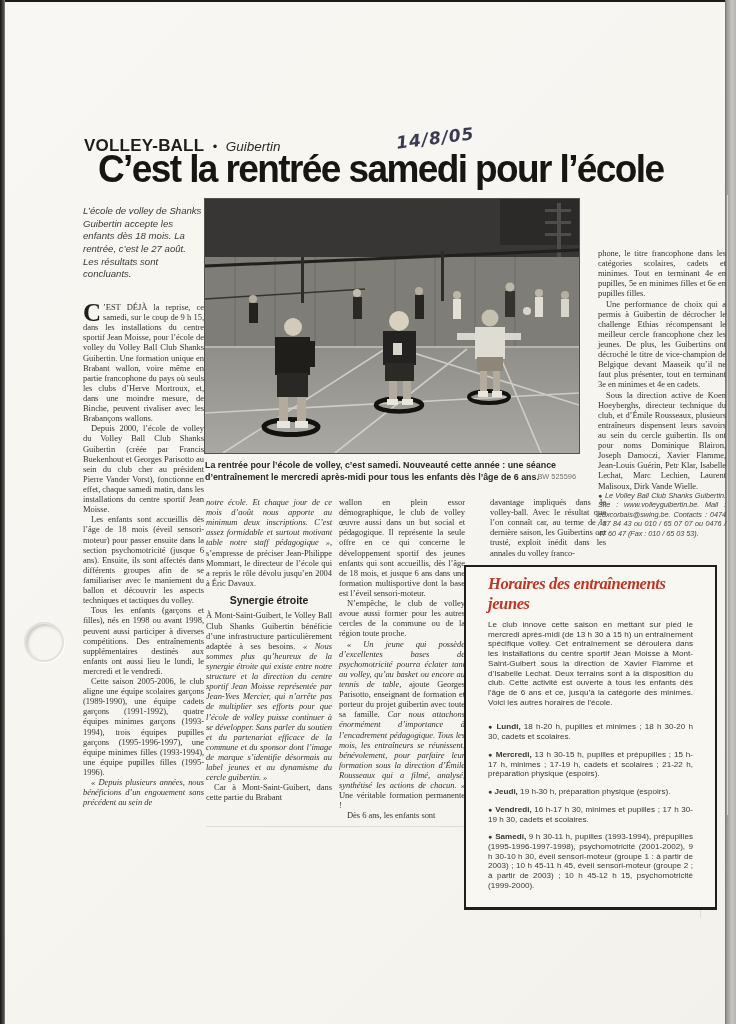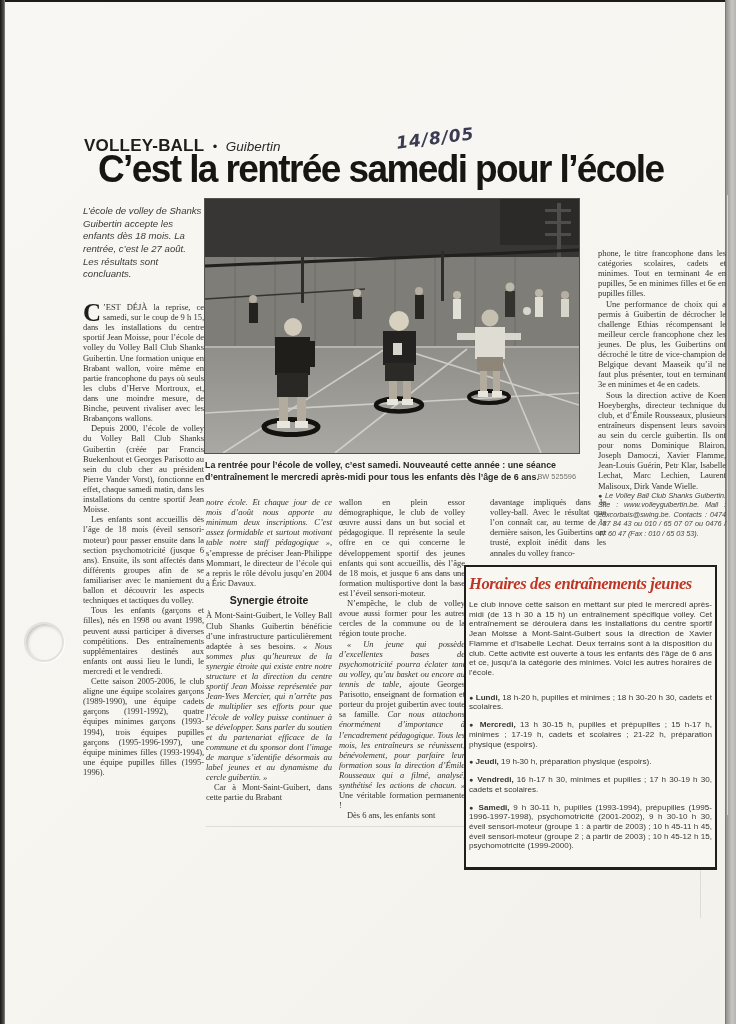--- a/index.html
+++ b/index.html
@@ -53,21 +53,21 @@
   .photo{position:absolute;left:205px;top:199px;width:374px;height:254px;outline:1px solid #53524e;}
   .photo svg{display:block;}
   .caption{position:absolute;left:205px;top:459px;width:374px;
            font-family:"Liberation Sans",sans-serif;font-weight:bold;font-size:8.9px;
            line-height:1.35;color:#2b2a26;}
   .credit{position:absolute;right:3px;bottom:1px;font-weight:normal;font-size:7.4px;color:#72716c;}
 
   
   .hours-box{position:absolute;left:464px;top:565px;width:253px;box-sizing:border-box;
              border:2px solid #201f1c;border-bottom-width:3px;background:#f8f7f1;
-             padding:7px 3px 8px;}
+             padding:7px 22px 8px;}
   .hours-title{margin:0 0 6px;font-family:"Liberation Serif",serif;font-style:italic;
                font-weight:bold;font-size:16.5px;letter-spacing:-.4px;color:#bf3526;}
   .hours-intro{font-family:"Liberation Sans",sans-serif;font-size:8.1px;line-height:1.2;
                color:#393830;text-align:justify;margin:0 0 15px;}
   .hours-item{font-family:"Liberation Sans",sans-serif;font-size:8.1px;line-height:1.2;
               color:#393830;text-align:justify;margin-top:3.5px;}
   .hours-day{font-weight:bold;}
   .hours-item .bullet{font-size:7px;}
   .faint-line{position:absolute;background:#dedcd5;}
 </style>
@@ -93,20 +93,21 @@
   <h1 class="headline">C’est la rentrée samedi pour l’école</h1>
 
   <div class="lead">L’école de volley de Shanks Guibertin accepte les enfants dès 18 mois. La rentrée, c’est le 27 août. Les résultats sont concluants.</div>
 
   <section class="col col1">
     <p><span class="dropcap">C</span><span>’EST DÉJÀ la reprise, ce samedi, sur le coup de 9 h 15, dans les installations du centre sportif Jean Moisse, pour l’école de volley du Volley Ball Club Shanks Guibertin. Une formation unique en Brabant wallon, voire même en partie francophone du pays où seuls les clubs d’Herve Mortroux, et, dans une moindre mesure, de Binche, peuvent rivaliser avec les Brabançons wallons.</span></p>
     <p class="indent">Depuis 2000, l’école de volley du Volley Ball Club Shanks Guibertin (créée par Francis Buekenhout et Georges Parisotto au sein du club cher au président Pierre Vander Vorst), fonctionne en effet, chaque samedi matin, dans les installations du centre sportif Jean Moisse.</p>
     <p class="indent">Les enfants sont accueillis dès l’âge de 18 mois (éveil sensori-moteur) pour passer ensuite dans la section psychomotricité (jusque 6 ans). Ensuite, ils sont affectés dans différents groupes afin de se familiariser avec le maniement du ballon et découvrir les aspects techniques et tactiques du volley.</p>
     <p class="indent">Tous les enfants (garçons et filles), nés en 1998 ou avant 1998, peuvent aussi participer à diverses compétitions. Des entraînements supplémentaires destinés aux enfants ont aussi lieu le lundi, le mercredi et le vendredi.</p>
     <p class="indent">Cette saison 2005-2006, le club aligne une équipe scolaires garçons (1989-1990), une équipe cadets garçons (1991-1992), quatre équipes minimes garçons (1993-1994), trois équipes pupilles garçons (1995-1996-1997), une équipe minimes filles (1993-1994), une équipe pupilles filles (1995-1996).</p>
+    <p class="indent it">« Depuis plusieurs années, nous bénéficions d’un engouement sans précédent au sein de</p>
   </section>
 
   <figure class="photo" style="margin:0;">
     <svg width="374" height="254" viewBox="0 0 374 254">
       <defs>
         <linearGradient id="floorG" x1="0" y1="0" x2="0" y2="1">
           <stop offset="0" stop-color="#8f8e89"></stop>
             <stop offset="1" stop-color="#aaa8a2"></stop>
         </linearGradient>
       </defs>

